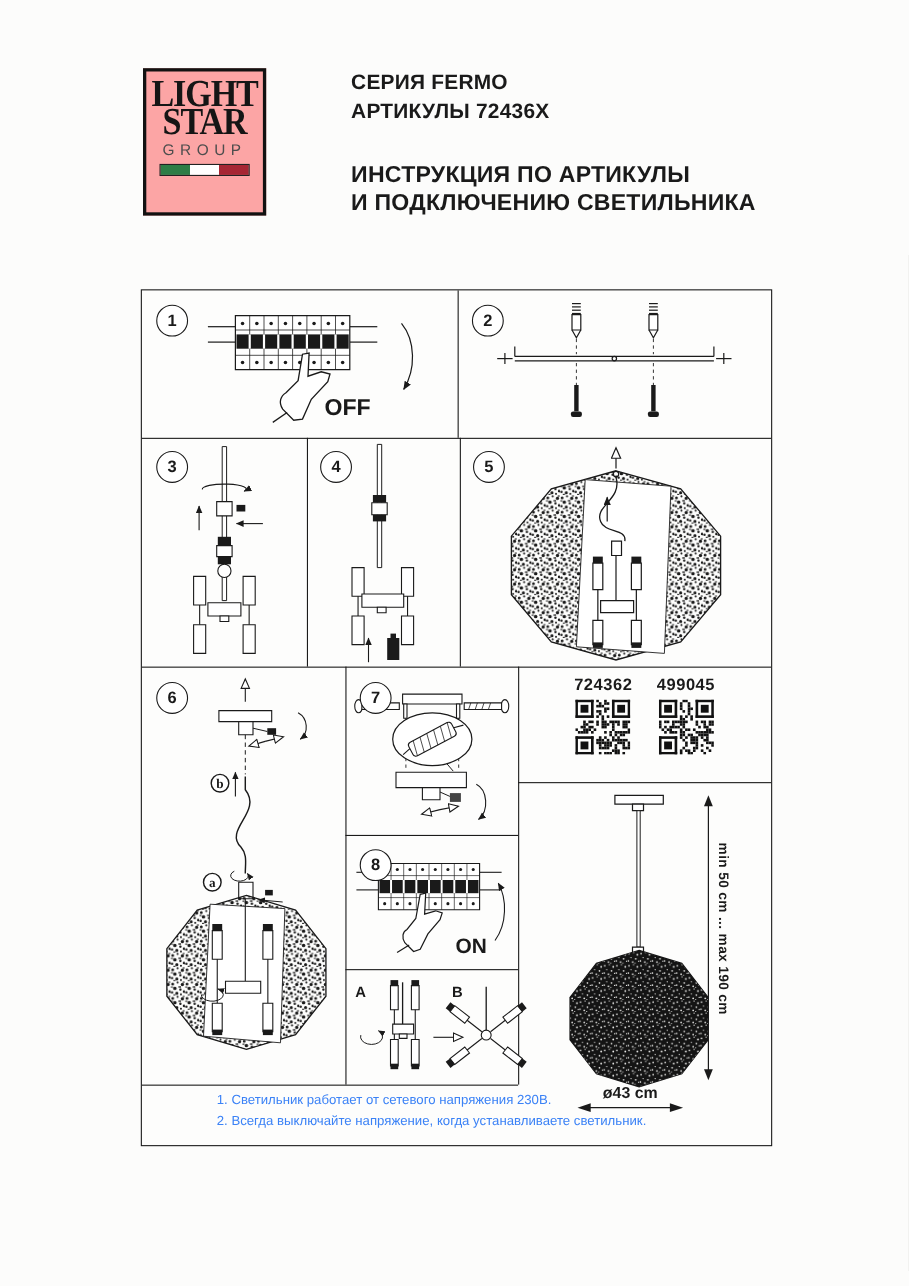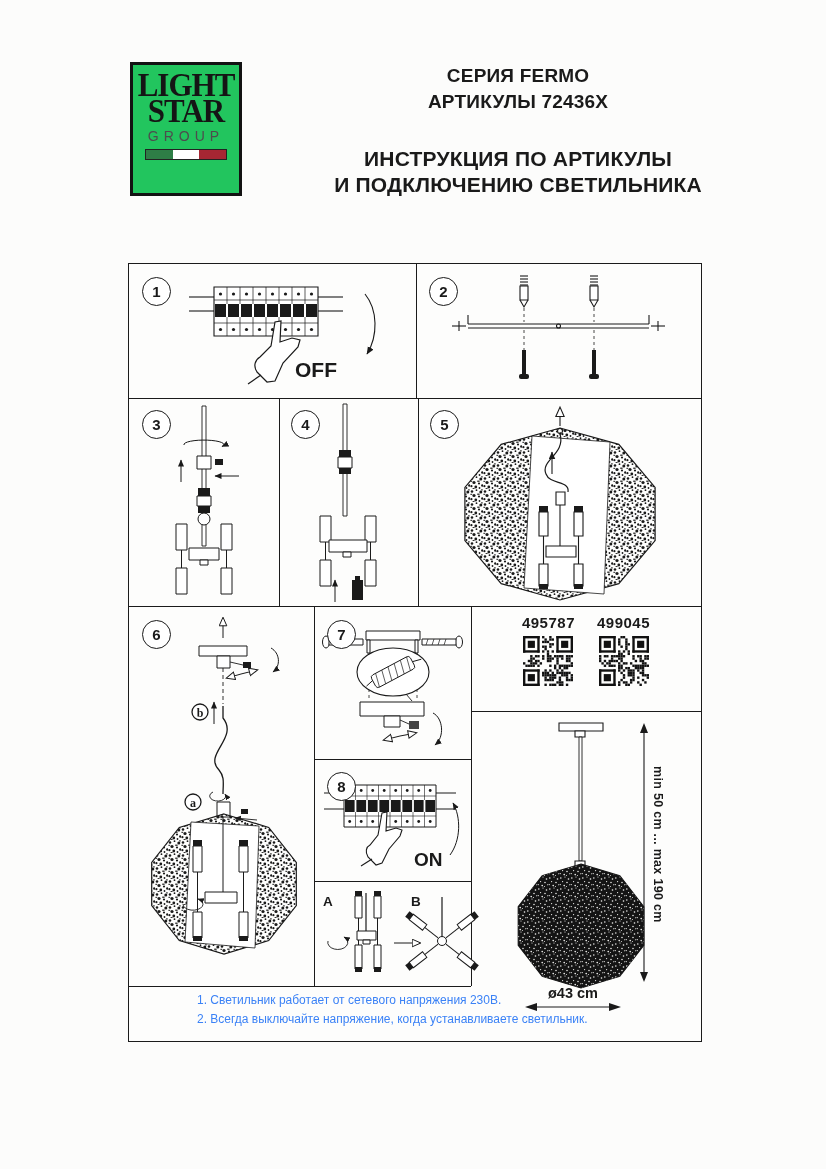--- a/index.html
+++ b/index.html
@@ -1,24 +1,24 @@
 <!DOCTYPE html>
 <html><head>
 <meta charset="utf-8">
 <style>
   html,body{margin:0;padding:0;background:#e9e9e7;}
   .page{position:relative;width:826px;height:1169px;background:#fcfcfb;font-family:"Liberation Sans",sans-serif;color:#1a1a1a;overflow:hidden;}
   .abs{position:absolute;}
   
-  .logo-box{left:130px;top:62px;width:106px;height:121px;border:3px solid #121212;text-align:center;padding-top:7px;background:#22c55e;}
+  .logo-box{left:130px;top:62px;width:106px;height:121px;border:3px solid #121212;text-align:center;padding-top:7px;background:#fca5a5;}
   .logo-l1,.logo-l2{font-family:"Liberation Serif",serif;font-weight:bold;color:#151515;letter-spacing:-1px;line-height:26px;font-size:31px;transform:scaleY(1.12);}
   .logo-l3{font-size:14px;letter-spacing:5px;color:#4d4d4d;margin-top:4px;padding-left:0;}
   .flag{height:9px;margin:5px 12px 0 12px;border:1px solid #222;}
   
-  .hdr{right:124px;top:63px;text-align:center;}
+  .hdr{right:139px;top:63px;text-align:left;}
   .hdr-series,.hdr-articles{font-size:19px;font-weight:bold;line-height:26px;letter-spacing:.2px;}
   .hdr-title{margin-top:31px;font-size:21px;font-weight:bold;line-height:26px;letter-spacing:.2px;}
   
   .grid{left:128px;top:263px;width:572px;height:777px;border:1.5px solid #1b1b1b;background:#fdfdfc;}
   .hline,.vline{position:absolute;background:#1b1b1b;}
   .badge{position:absolute;width:27px;height:27px;border:1.6px solid #1a1a1a;border-radius:50%;background:#fff;display:flex;align-items:center;justify-content:center;font-size:15px;font-weight:bold;z-index:3;}
   svg.diagram{position:absolute;overflow:visible;}
   svg.diagram *{vector-effect:non-scaling-stroke;}
   .qr-panel{position:absolute;left:342px;top:342px;width:230px;height:105px;display:flex;justify-content:center;align-items:flex-start;gap:22px;padding-top:8px;box-sizing:border-box;}
   .qr-item{display:flex;flex-direction:column;align-items:center;}
@@ -482,21 +482,21 @@
         </g>
       </g>
       <g font-size="13.5" font-weight="bold" fill="#1a1a1a">
         <text x="9" y="25">A</text>
         <text x="97" y="25">B</text>
       </g>
     </svg>
 
     <div class="qr-panel">
       <div class="qr-item">
-        <div class="qr-label">495787</div>
+        <div class="qr-label">724362</div>
         <div><svg width="50" height="50">
               <rect x="0" y="0" width="16.666666666666668" height="2.380952380952381" fill="#111"></rect>
               <rect x="0" y="14.285714285714285" width="16.666666666666668" height="2.380952380952381" fill="#111"></rect>
               <rect x="0" y="0" width="2.380952380952381" height="16.666666666666668" fill="#111"></rect>
               <rect x="14.285714285714285" y="0" width="2.380952380952381" height="16.666666666666668" fill="#111"></rect>
               <rect x="4.761904761904762" y="4.761904761904762" width="7.142857142857142" height="7.142857142857142" fill="#111"></rect>
               <rect x="33.333333333333336" y="0" width="16.666666666666668" height="2.380952380952381" fill="#111"></rect>
               <rect x="33.333333333333336" y="14.285714285714285" width="16.666666666666668" height="2.380952380952381" fill="#111"></rect>
               <rect x="33.333333333333336" y="0" width="2.380952380952381" height="16.666666666666668" fill="#111"></rect>
               <rect x="47.61904761904762" y="0" width="2.380952380952381" height="16.666666666666668" fill="#111"></rect>

